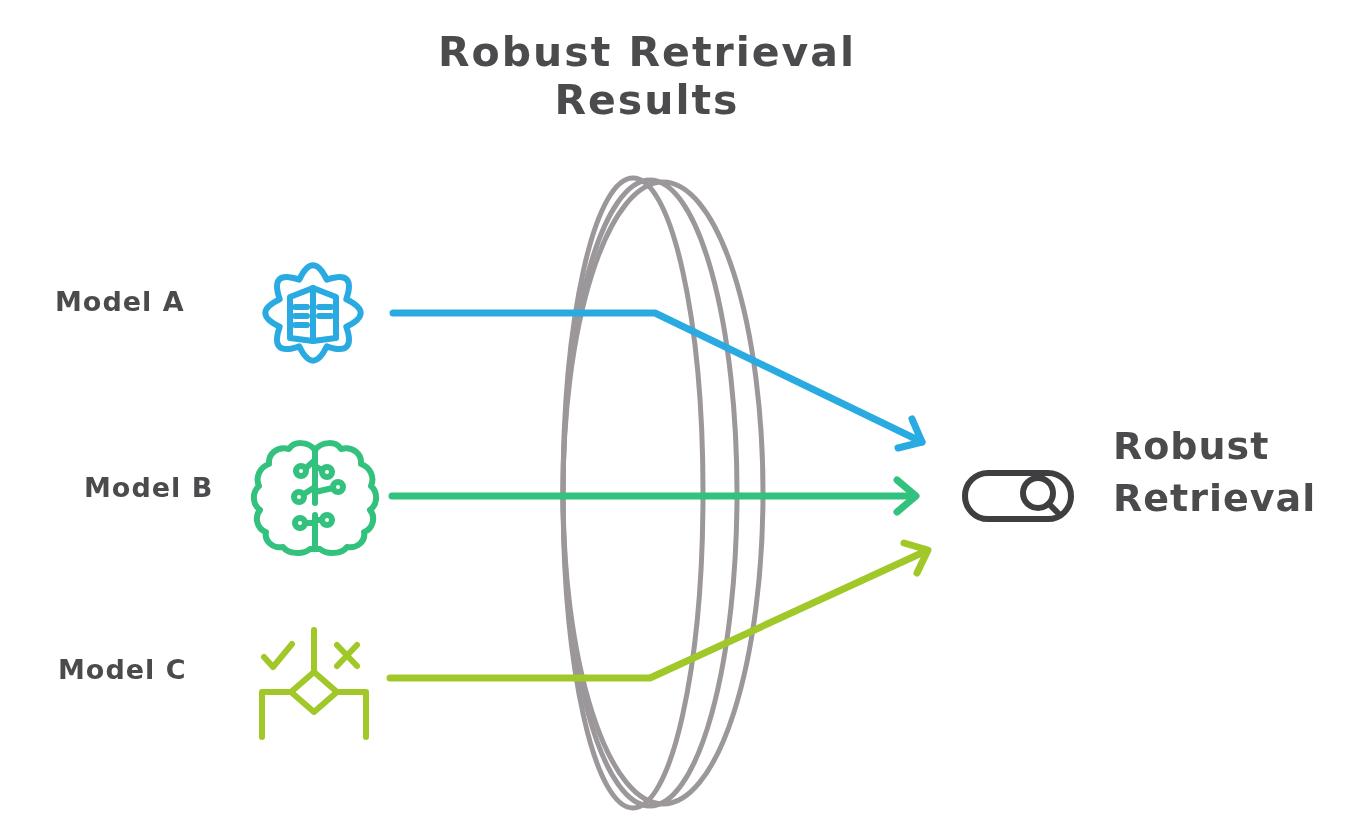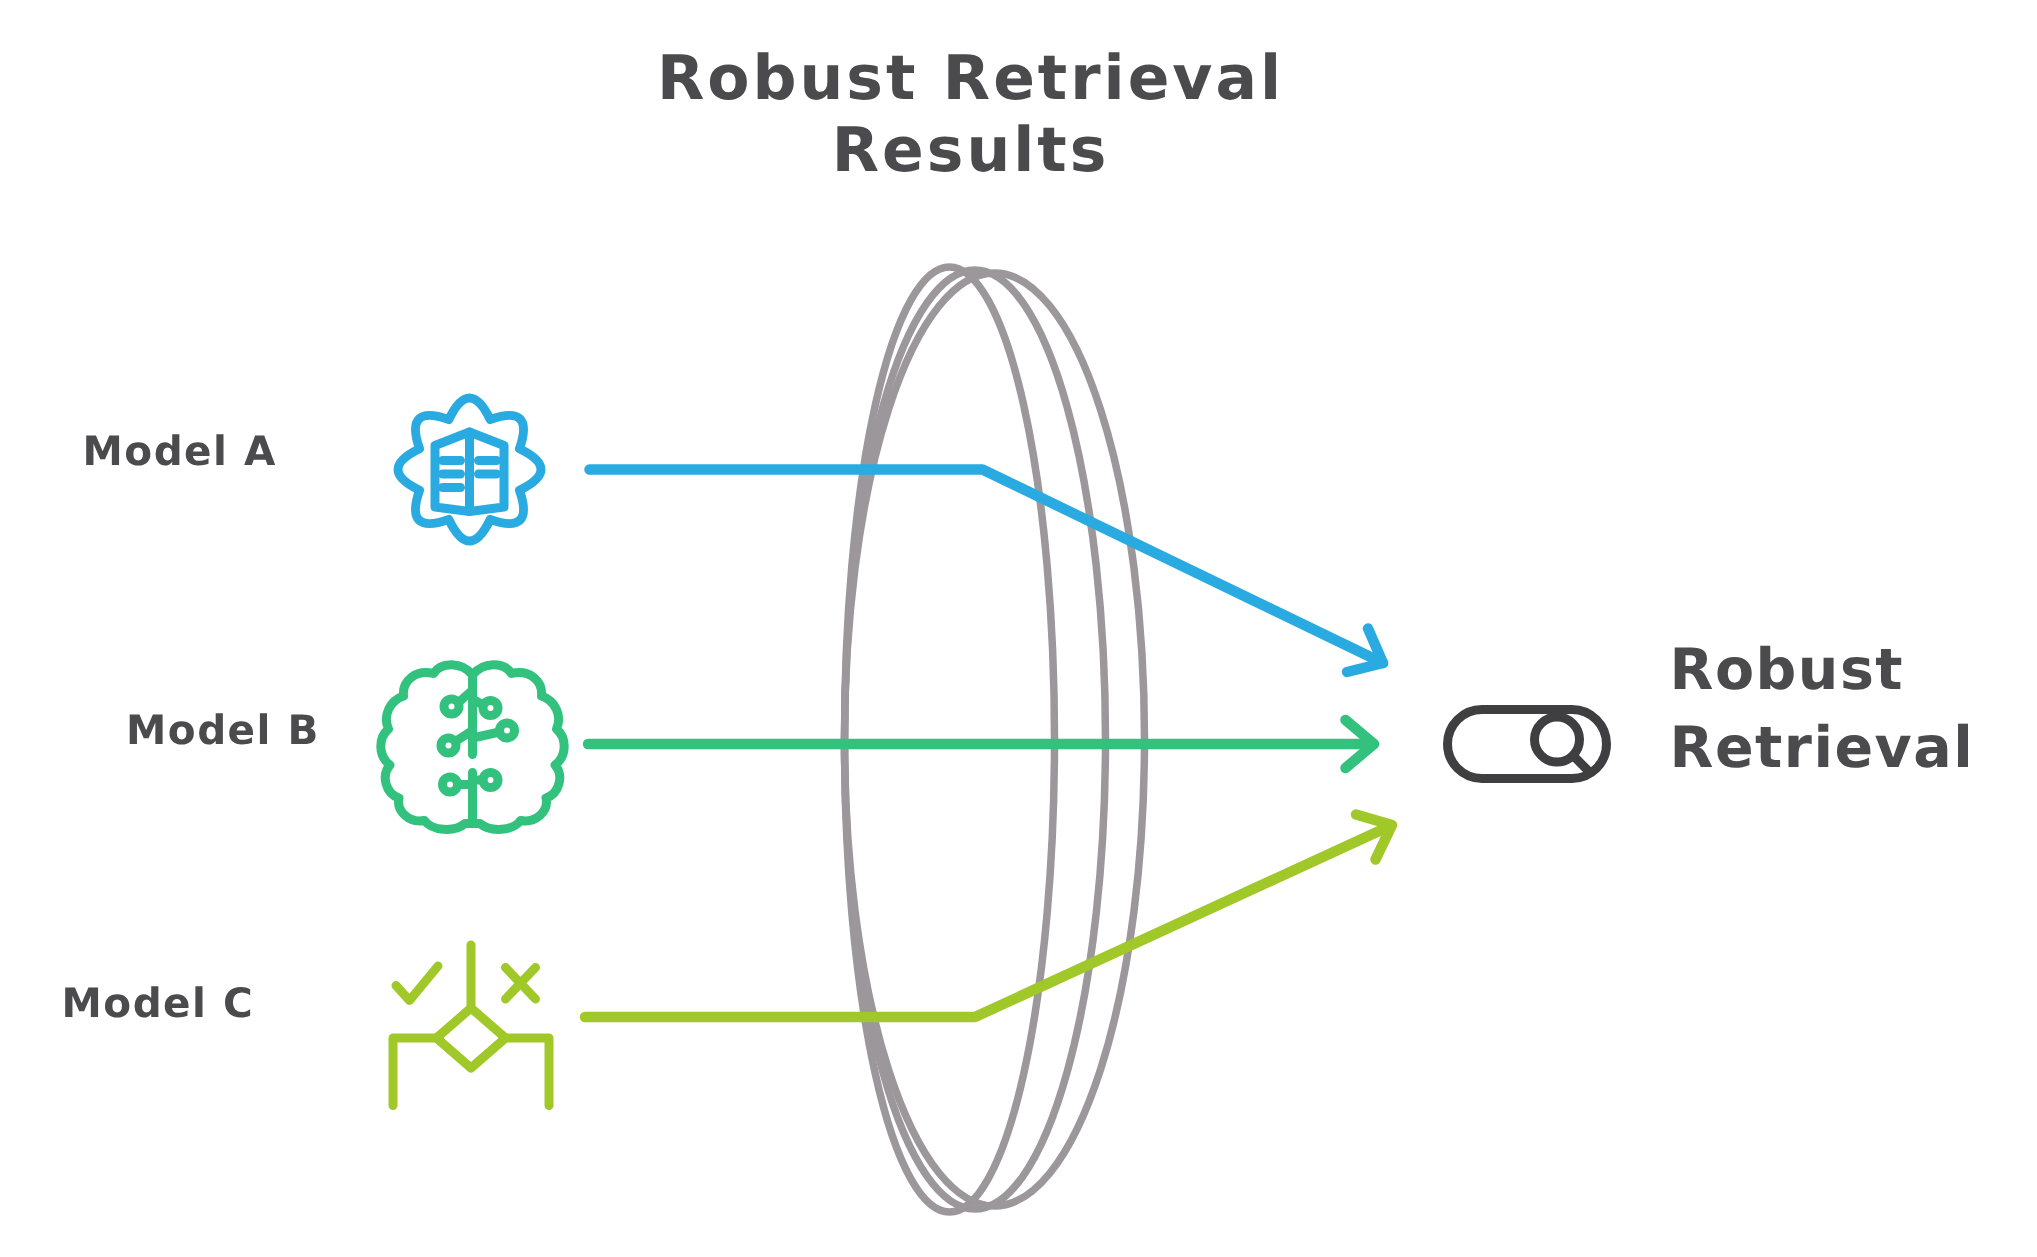--- a/index.html
+++ b/index.html
@@ -34,21 +34,21 @@
     color: var(--text-dark, #4b4b4d);
   }
   .label {
     position: absolute;
     font-size: 27px; font-weight: 600; letter-spacing: 1px;
     color: var(--text-dark, #4b4b4d);
     white-space: nowrap;
   }
   .model-a { left: 55px; top: 286px; }
   .model-b { left: 60px; top: 472px; margin-left: 24px; }
-  .model-c { left: 41px; top: 654px; }
+  .model-c { left: 58px; top: 654px; }
   .output-label {
     position: absolute; left: 1101px; top: 420px;
     font-size: 38px; font-weight: 600; line-height: 52px; letter-spacing: 1px;
     color: var(--text-dark, #4b4b4d);
     margin-left: 12px;
   }
 </style>
 </head>
 <body>
 

